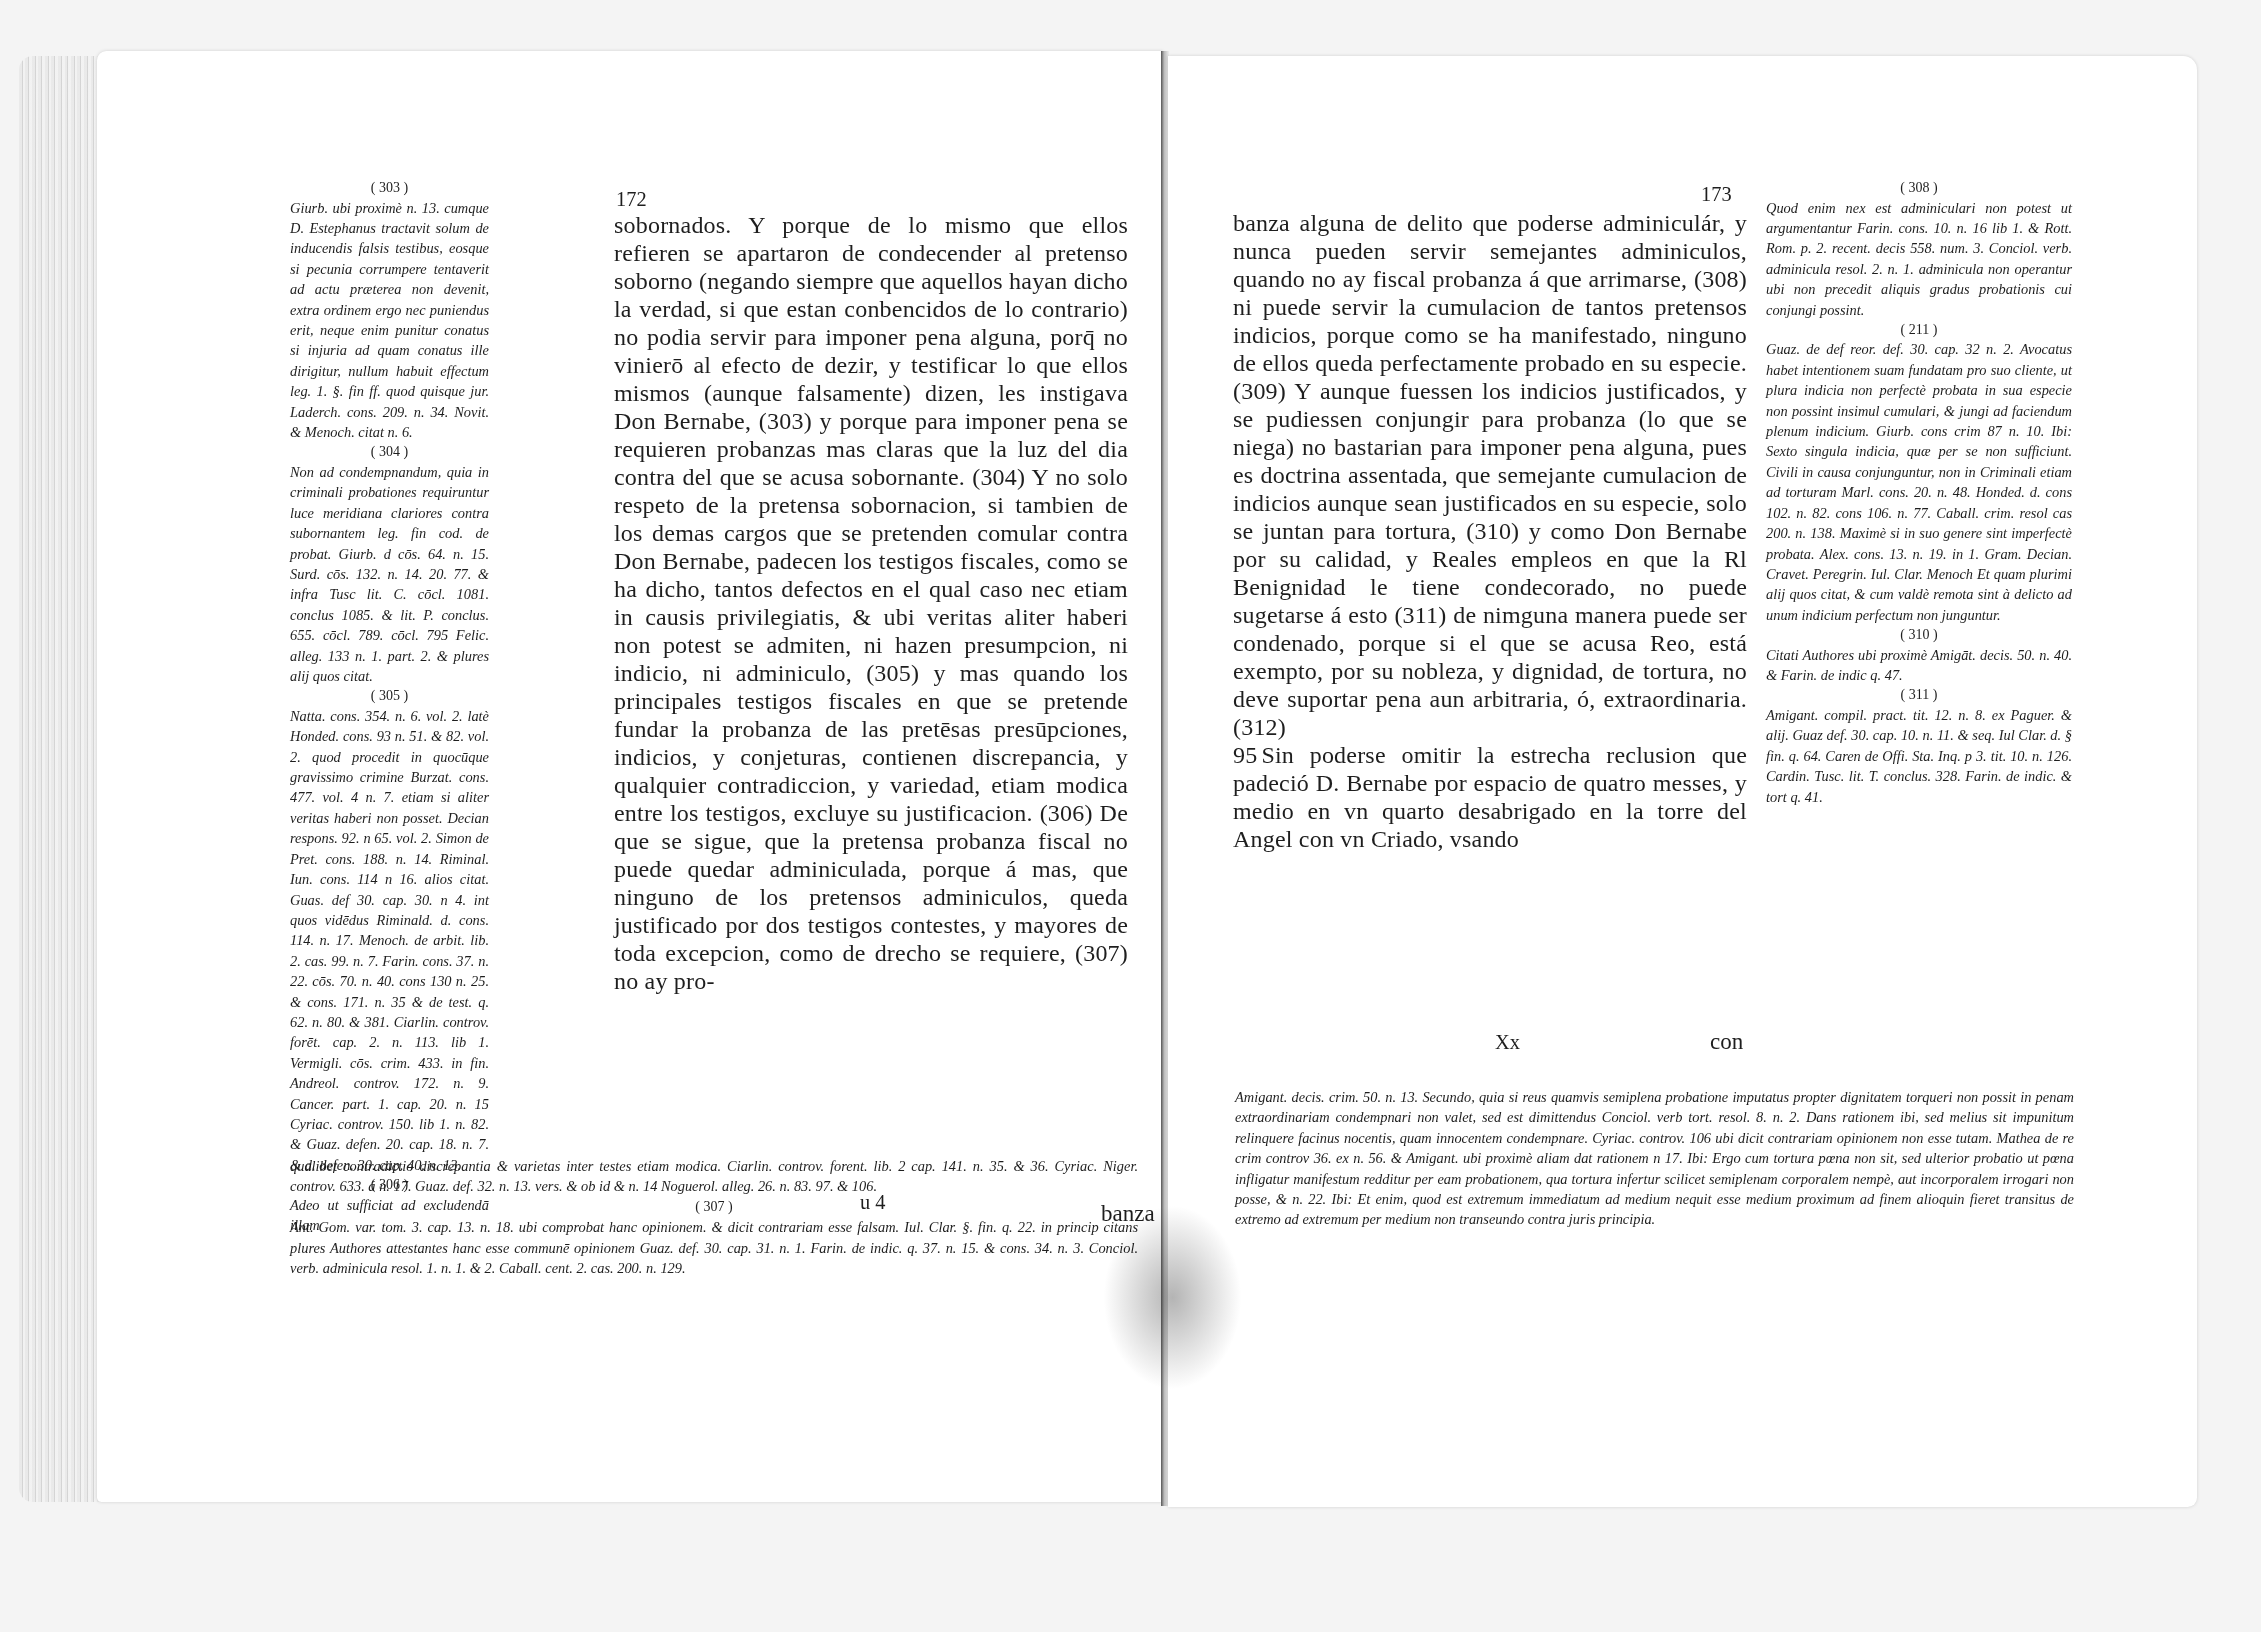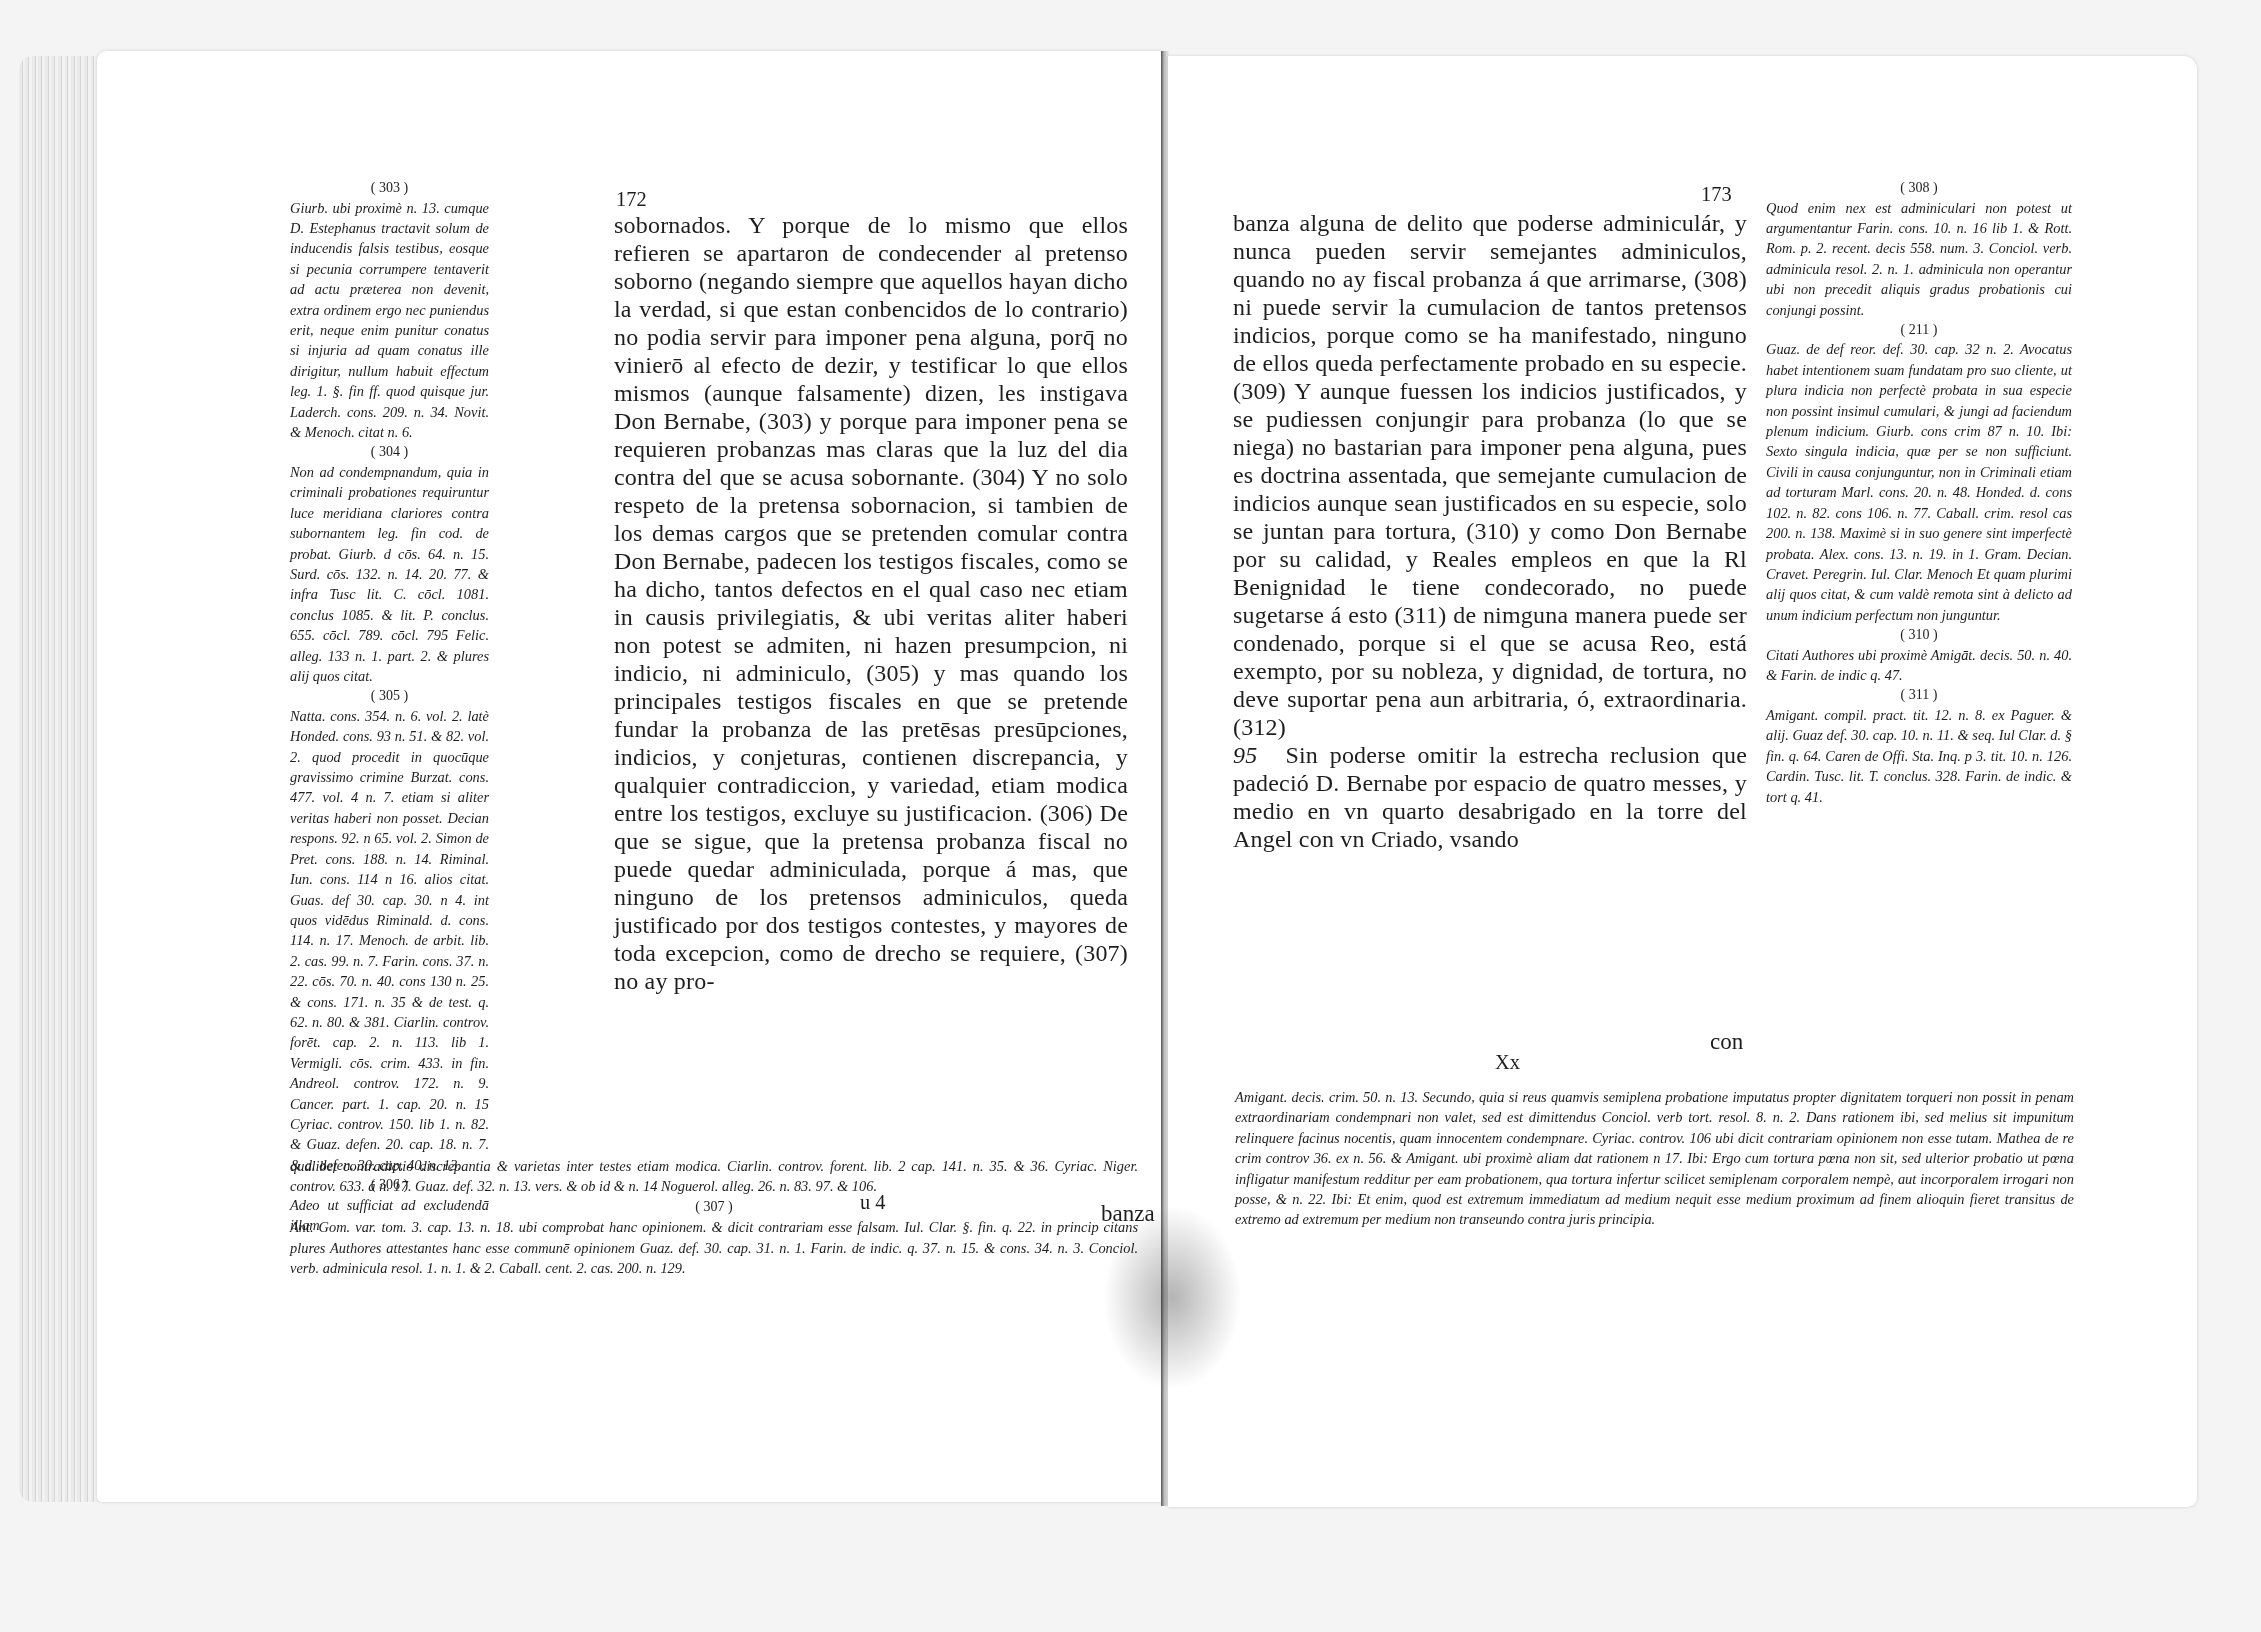--- a/index.html
+++ b/index.html
@@ -37,21 +37,21 @@
     font-size: 24px; line-height: 28px; text-align: justify; letter-spacing: 0.2px;
   }
   .main p { margin: 0; }
   .page-num { position: absolute; font-size: 20.4px; }
   .sig { position: absolute; font-size: 20.4px; }
   .catch { position: absolute; font-size: 23px; }
   .bottom-notes {
     position: absolute; font-style: italic; font-size: 14.4px; line-height: 20.4px; text-align: justify;
   }
   .bottom-notes .marker { display: block; text-align: center; font-style: normal; font-size: 14px; }
-  .para-num { font-style: italic; margin-right: 28px; }
+  .para-num { margin-right: 4px; }
 </style>
 </head>
 <body>
 
 <div class="book-edge"></div>
 
 <div class="page page-left"></div>
 <div class="gutter"></div>
 <div class="page page-right"></div>
 <div class="stain"></div>
@@ -84,21 +84,21 @@
 
 <div class="page-num" style="left:1701px; top:183px;">173</div>
 
 <div class="col main" style="left:1233px; top:209px; width:514px;">
   <p>banza alguna de delito que poderse adminiculár, y nunca pueden servir semejantes adminiculos, quando no ay fiscal probanza á que arrimarse, (308) ni puede servir la cumulacion de tantos pretensos indicios, porque como se ha manifestado, ninguno de ellos queda perfectamente probado en su especie. (309) Y aunque fuessen los indicios justificados, y se pudiessen conjungir para probanza (lo que se niega) no bastarian para imponer pena alguna, pues es doctrina assentada, que semejante cumulacion de indicios aunque sean justificados en su especie, solo se juntan para tortura, (310) y como Don Bernabe por su calidad, y Reales empleos en que la Rl Benignidad le tiene condecorado, no puede sugetarse á esto (311) de nimguna manera puede ser condenado, porque si el que se acusa Reo, está exempto, por su nobleza, y dignidad, de tortura, no deve suportar pena aun arbitraria, ó, extraordinaria. (312)</p>
   <p>
     <span class="para-num">95</span><span>Sin poderse omitir la estrecha reclusion que padeció D. Bernabe por espacio de quatro messes, y medio en vn quarto desabrigado en la torre del Angel con vn Criado, vsando</span>
   </p>
 </div>
 
-<div class="sig" style="left:1495px; top:1031px;margin-top:20px;">Xx</div>
+<div class="sig" style="left:1495px; top:1031px;">Xx</div>
 <div class="catch" style="left:1710px; top:1029px;">con</div>
 
 <div class="col notes" style="left:1766px; top:178px; width:306px;">
   <span class="marker">( 308 )</span>
   <span>Quod enim nex est adminiculari non potest ut argumentantur Farin. cons. 10. n. 16 lib 1. &amp; Rott. Rom. p. 2. recent. decis 558. num. 3. Conciol. verb. adminicula resol. 2. n. 1. adminicula non operantur ubi non precedit aliquis gradus probationis cui conjungi possint.</span>
   <span class="marker">( 211 )</span>
   <span>Guaz. de def reor. def. 30. cap. 32 n. 2. Avocatus habet intentionem suam fundatam pro suo cliente, ut plura indicia non perfectè probata in sua especie non possint insimul cumulari, &amp; jungi ad faciendum plenum indicium. Giurb. cons crim 87 n. 10. Ibi: Sexto singula indicia, quæ per se non sufficiunt. Civili in causa conjunguntur, non in Criminali etiam ad torturam Marl. cons. 20. n. 48. Honded. d. cons 102. n. 82. cons 106. n. 77. Caball. crim. resol cas 200. n. 138. Maximè si in suo genere sint imperfectè probata. Alex. cons. 13. n. 19. in 1. Gram. Decian. Cravet. Peregrin. Iul. Clar. Menoch Et quam plurimi alij quos citat, &amp; cum valdè remota sint à delicto ad unum indicium perfectum non junguntur.</span>
   <span class="marker">( 310 )</span>
   <span>Citati Authores ubi proximè Amigāt. decis. 50. n. 40. &amp; Farin. de indic q. 47.</span>
   <span class="marker">( 311 )</span>

